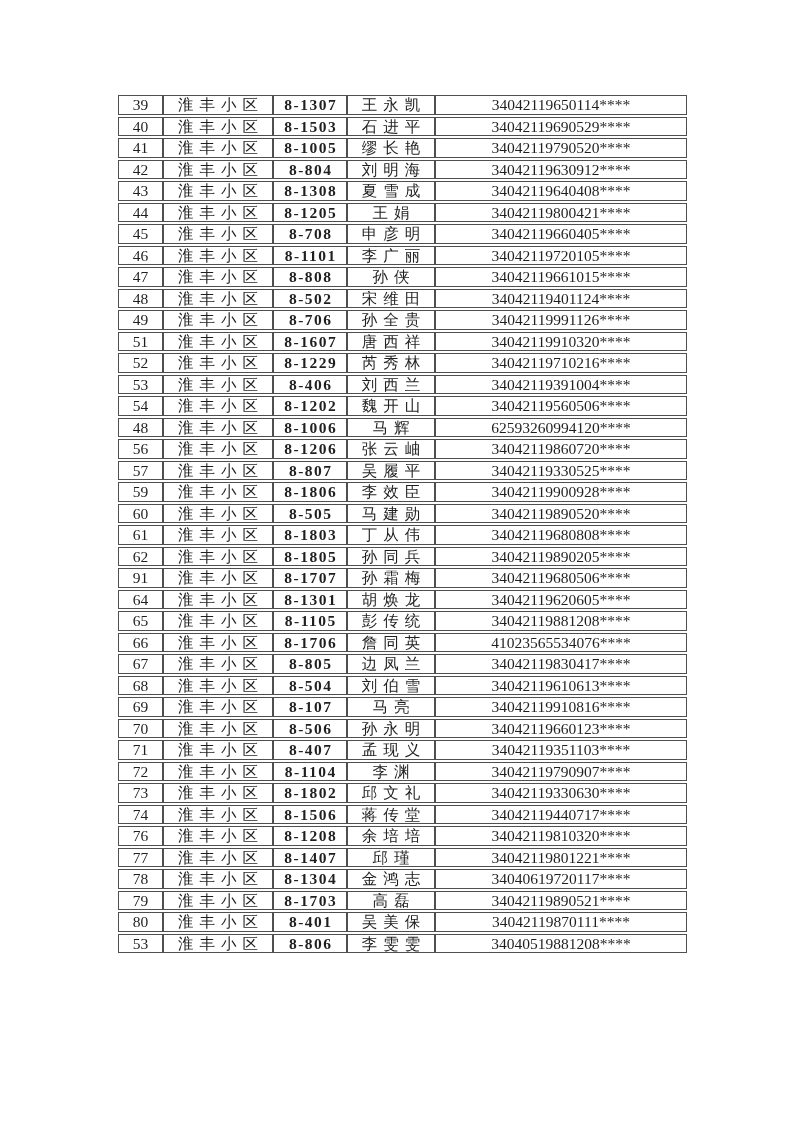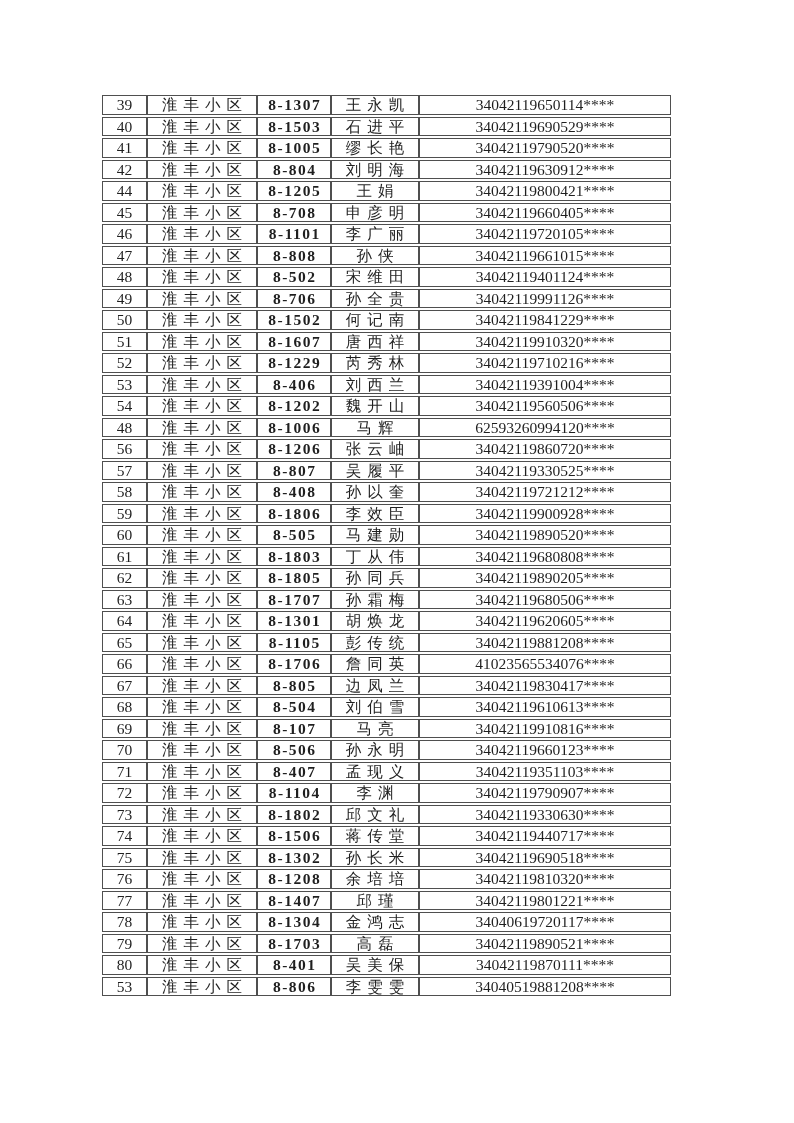--- a/index.html
+++ b/index.html
@@ -10,21 +10,21 @@
   .page {
     position: relative;
     width: 794px;
     height: 1123px;
     background: #ffffff;
     overflow: hidden;
     font-family: "Liberation Serif", "DejaVu Serif", serif;
   }
   table.roster {
     position: absolute;
-    left: 102px;
+    left: 118px;
     top: 93px;
     width: 569px;
     table-layout: fixed;
     border-collapse: separate;
     border-spacing: 0 2px;
   }
   table.roster td {
     border: 1px solid #4f4f4f;
     height: 17.5px;
     line-height: 17.5px;
@@ -82,20 +82,27 @@
           <td><span>34042119790520****</span></td>
         </tr>
         <tr>
           <td><span>42</span></td>
           <td><span class="cjk">淮丰小区</span></td>
           <td><span class="room">8-804</span></td>
           <td><span class="cjk">刘明海</span></td>
           <td><span>34042119630912****</span></td>
         </tr>
         <tr>
+          <td><span>43</span></td>
+          <td><span class="cjk">淮丰小区</span></td>
+          <td><span class="room">8-1308</span></td>
+          <td><span class="cjk">夏雪成</span></td>
+          <td><span>34042119640408****</span></td>
+        </tr>
+        <tr>
           <td><span>44</span></td>
           <td><span class="cjk">淮丰小区</span></td>
           <td><span class="room">8-1205</span></td>
           <td><span class="cjk">王娟</span></td>
           <td><span>34042119800421****</span></td>
         </tr>
         <tr>
           <td><span>45</span></td>
           <td><span class="cjk">淮丰小区</span></td>
           <td><span class="room">8-708</span></td>
@@ -124,27 +131,20 @@
           <td><span>34042119401124****</span></td>
         </tr>
         <tr>
           <td><span>49</span></td>
           <td><span class="cjk">淮丰小区</span></td>
           <td><span class="room">8-706</span></td>
           <td><span class="cjk">孙全贵</span></td>
           <td><span>34042119991126****</span></td>
         </tr>
         <tr>
-          <td><span>50</span></td>
-          <td><span class="cjk">淮丰小区</span></td>
-          <td><span class="room">8-1502</span></td>
-          <td><span class="cjk">何记南</span></td>
-          <td><span>34042119841229****</span></td>
-        </tr>
-        <tr>
           <td><span>51</span></td>
           <td><span class="cjk">淮丰小区</span></td>
           <td><span class="room">8-1607</span></td>
           <td><span class="cjk">唐西祥</span></td>
           <td><span>34042119910320****</span></td>
         </tr>
         <tr>
           <td><span>52</span></td>
           <td><span class="cjk">淮丰小区</span></td>
           <td><span class="room">8-1229</span></td>
@@ -180,27 +180,20 @@
           <td><span>34042119860720****</span></td>
         </tr>
         <tr>
           <td><span>57</span></td>
           <td><span class="cjk">淮丰小区</span></td>
           <td><span class="room">8-807</span></td>
           <td><span class="cjk">吴履平</span></td>
           <td><span>34042119330525****</span></td>
         </tr>
         <tr>
-          <td><span>58</span></td>
-          <td><span class="cjk">淮丰小区</span></td>
-          <td><span class="room">8-408</span></td>
-          <td><span class="cjk">孙以奎</span></td>
-          <td><span>34042119721212****</span></td>
-        </tr>
-        <tr>
           <td><span>59</span></td>
           <td><span class="cjk">淮丰小区</span></td>
           <td><span class="room">8-1806</span></td>
           <td><span class="cjk">李效臣</span></td>
           <td><span>34042119900928****</span></td>
         </tr>
         <tr>
           <td><span>60</span></td>
           <td><span class="cjk">淮丰小区</span></td>
           <td><span class="room">8-505</span></td>
@@ -215,21 +208,21 @@
           <td><span>34042119680808****</span></td>
         </tr>
         <tr>
           <td><span>62</span></td>
           <td><span class="cjk">淮丰小区</span></td>
           <td><span class="room">8-1805</span></td>
           <td><span class="cjk">孙同兵</span></td>
           <td><span>34042119890205****</span></td>
         </tr>
         <tr>
-          <td><span>63</span></td>
+          <td><span>91</span></td>
           <td><span class="cjk">淮丰小区</span></td>
           <td><span class="room">8-1707</span></td>
           <td><span class="cjk">孙霜梅</span></td>
           <td><span>34042119680506****</span></td>
         </tr>
         <tr>
           <td><span>64</span></td>
           <td><span class="cjk">淮丰小区</span></td>
           <td><span class="room">8-1301</span></td>
           <td><span class="cjk">胡焕龙</span></td>
@@ -297,27 +290,20 @@
           <td><span class="room">8-1802</span></td>
           <td><span class="cjk">邱文礼</span></td>
           <td><span>34042119330630****</span></td>
         </tr>
         <tr>
           <td><span>74</span></td>
           <td><span class="cjk">淮丰小区</span></td>
           <td><span class="room">8-1506</span></td>
           <td><span class="cjk">蒋传堂</span></td>
           <td><span>34042119440717****</span></td>
-        </tr>
-        <tr>
-          <td><span>75</span></td>
-          <td><span class="cjk">淮丰小区</span></td>
-          <td><span class="room">8-1302</span></td>
-          <td><span class="cjk">孙长米</span></td>
-          <td><span>34042119690518****</span></td>
         </tr>
         <tr>
           <td><span>76</span></td>
           <td><span class="cjk">淮丰小区</span></td>
           <td><span class="room">8-1208</span></td>
           <td><span class="cjk">余培培</span></td>
           <td><span>34042119810320****</span></td>
         </tr>
         <tr>
           <td><span>77</span></td>

